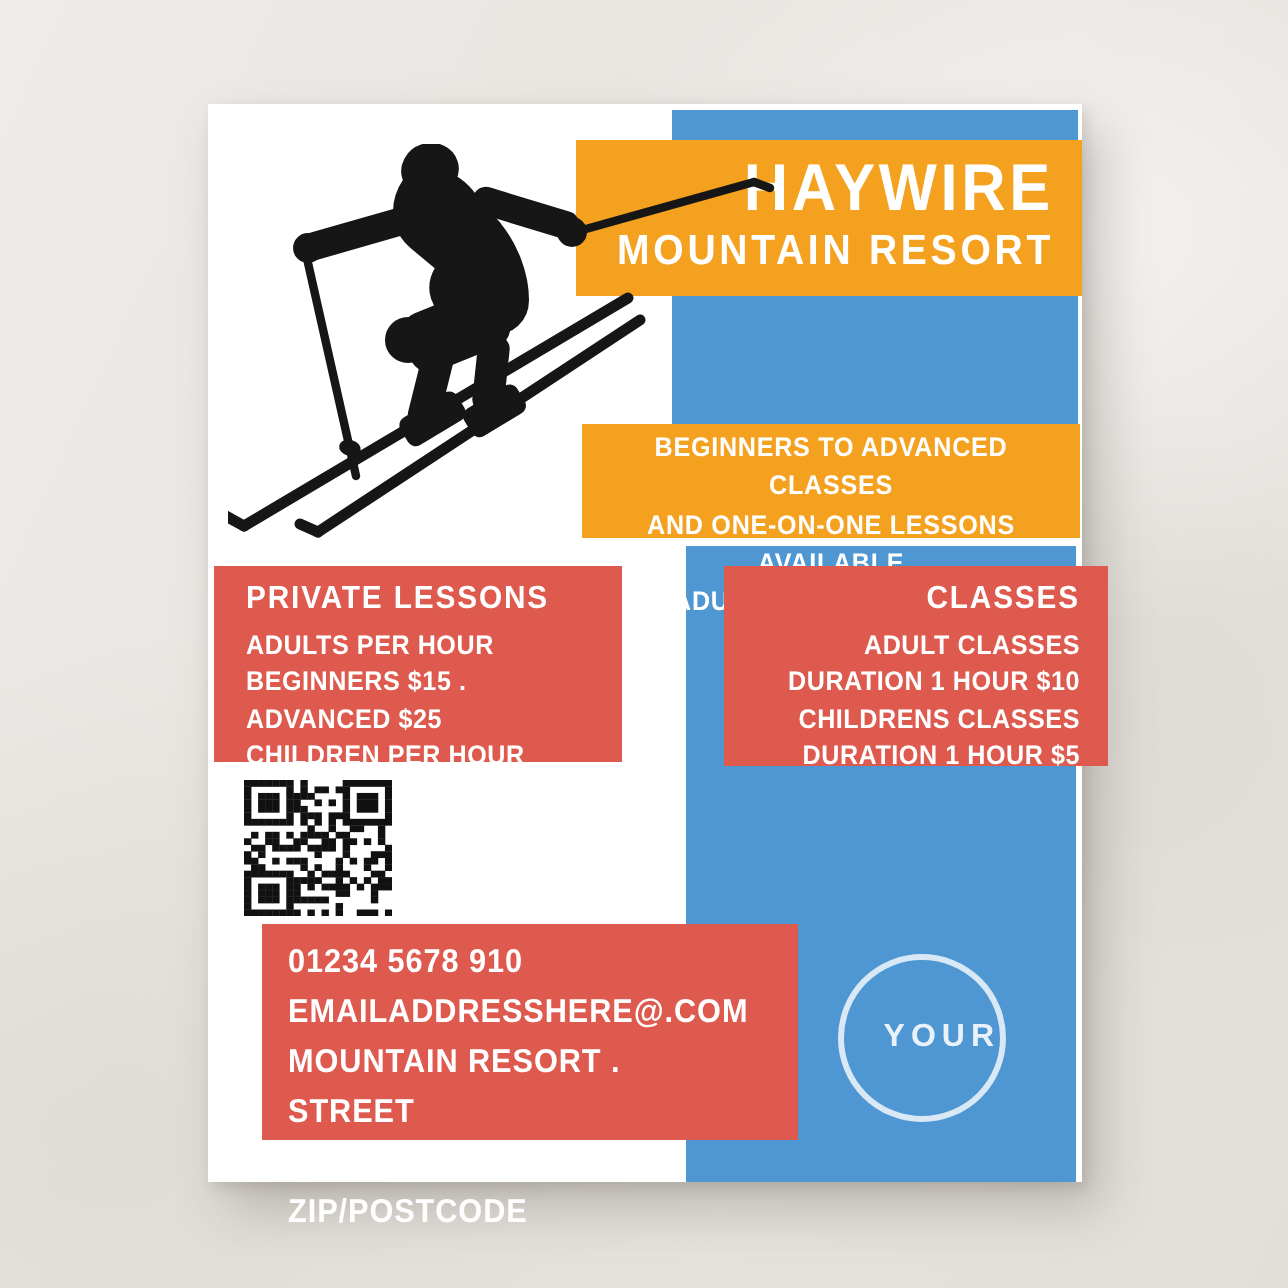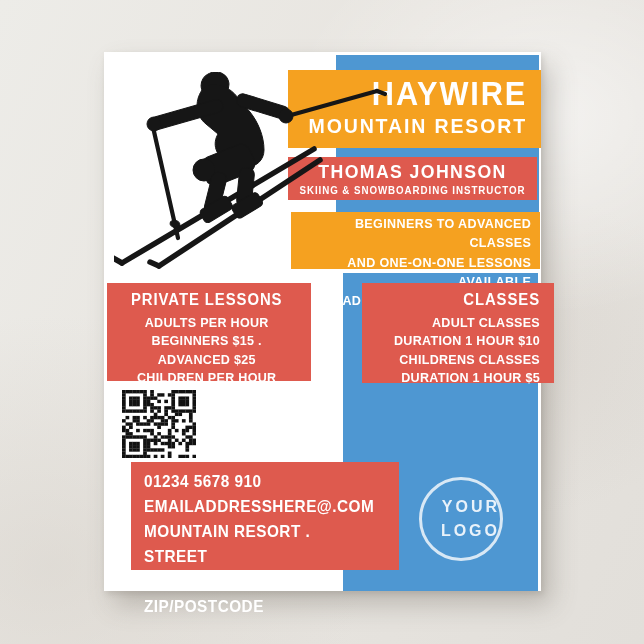--- a/index.html
+++ b/index.html
@@ -29,24 +29,24 @@
   .blue-main{left:239px; top:221px; width:195px; height:318px;}
 
   .haywire{left:184px; top:18px; width:253px; height:78px; text-align:right; padding:5px 14px 0 0;}
   .haywire .l1{font-size:33px; line-height:37px; letter-spacing:2px;}
   .haywire .l2{font-size:21px; line-height:27px; letter-spacing:2px;}
 
   .thomas{left:184px; top:105px; width:249px; height:43px; text-align:center; padding-top:4px;}
   .thomas .l1{font-size:19px; line-height:22px; letter-spacing:1.5px;}
   .thomas .l2{font-size:10.5px; line-height:14px; letter-spacing:1px;}
 
-  .intro{left:187px; top:160px; width:249px; height:57px; text-align:right; padding-top:2px;}
+  .intro{left:187px; top:160px; width:249px; height:57px; text-align:center; padding-top:2px;}
   .intro .ln{font-size:13.5px; line-height:19.3px; letter-spacing:.4px;}
 
-  .private{left:3px; top:231px; width:204px; height:98px; text-align:center; padding:8px 8px 0 16px;}
+  .private{left:3px; top:231px; width:204px; height:98px; text-align:left; padding:8px 8px 0 16px;}
   .classes{left:258px; top:231px; width:192px; height:100px; text-align:right; padding:8px 14px 0 6px;}
   .price-title{font-size:16px; line-height:18px; letter-spacing:1px; margin-bottom:5px;}
   .price-ln{font-size:13.5px; line-height:18.4px; letter-spacing:.3px;}
 
   .website{left:109px; top:350px; width:325px; height:50px; text-align:center; padding-top:6px;}
   .website .l1{font-size:12px; line-height:16px; letter-spacing:1px;}
   .website .l2{font-size:19px; line-height:24px; letter-spacing:1px;}
 
   .contact{left:3px; top:410px; width:268px; height:108px; text-align:left; padding:7px 6px 0 13px;margin-left:24px;}
   .contact .ln{font-size:16.5px; line-height:25px; letter-spacing:.5px;}
@@ -71,24 +71,20 @@
 <div class="card">
 
   <div class="blk blue blue-top"></div>
   <div class="blk blue blue-main"></div>
 
   <div class="blk orangebg haywire o-right">
     <span class="cond l1">HAYWIRE</span>
     <span class="cond l2">MOUNTAIN RESORT</span>
   </div>
 
-  <div class="blk redbg thomas">
-    <span class="cond l1">THOMAS JOHNSON</span>
-    <span class="cond l2">SKIING &amp; SNOWBOARDING INSTRUCTOR</span>
-  </div>
 
   <div class="blk orangebg intro">
     <span class="cond ln">BEGINNERS TO ADVANCED CLASSES</span>
     <span class="cond ln">AND ONE-ON-ONE LESSONS AVAILABLE</span>
     <span class="cond ln">FOR ADULTS &amp; CHILDREN AGES 3 &amp; UP</span>
   </div>
 
   <div class="blk redbg private o-left">
     <span class="cond price-title">PRIVATE LESSONS</span>
     <span class="cond price-ln">ADULTS PER HOUR</span>
@@ -340,21 +336,20 @@
 
   <div class="blk redbg contact o-left">
     <span class="cond ln">01234 5678 910</span>
     <span class="cond ln">EMAILADDRESSHERE@.COM</span>
     <span class="cond ln">MOUNTAIN RESORT . STREET</span>
     <span class="cond ln">TOWN . CITY . ZIP/POSTCODE</span>
   </div>
 
   <div class="logo-circle">
     <span>YOUR</span>
-    <span>LOGO</span>
   </div>
 
   <svg class="skier" viewBox="0 0 290 250" xmlns="http://www.w3.org/2000/svg">
     <g fill="var(--silhouette,#161616)" stroke="var(--silhouette,#161616)">
 
       <g stroke-width="5.5" stroke-linecap="round" fill="none">
         <line x1="8" y1="191" x2="200" y2="77"></line>
         <line x1="8" y1="191" x2="-1" y2="186"></line>
         <line x1="45" y1="194" x2="206" y2="88"></line>
         <line x1="45" y1="194" x2="36" y2="190"></line>

